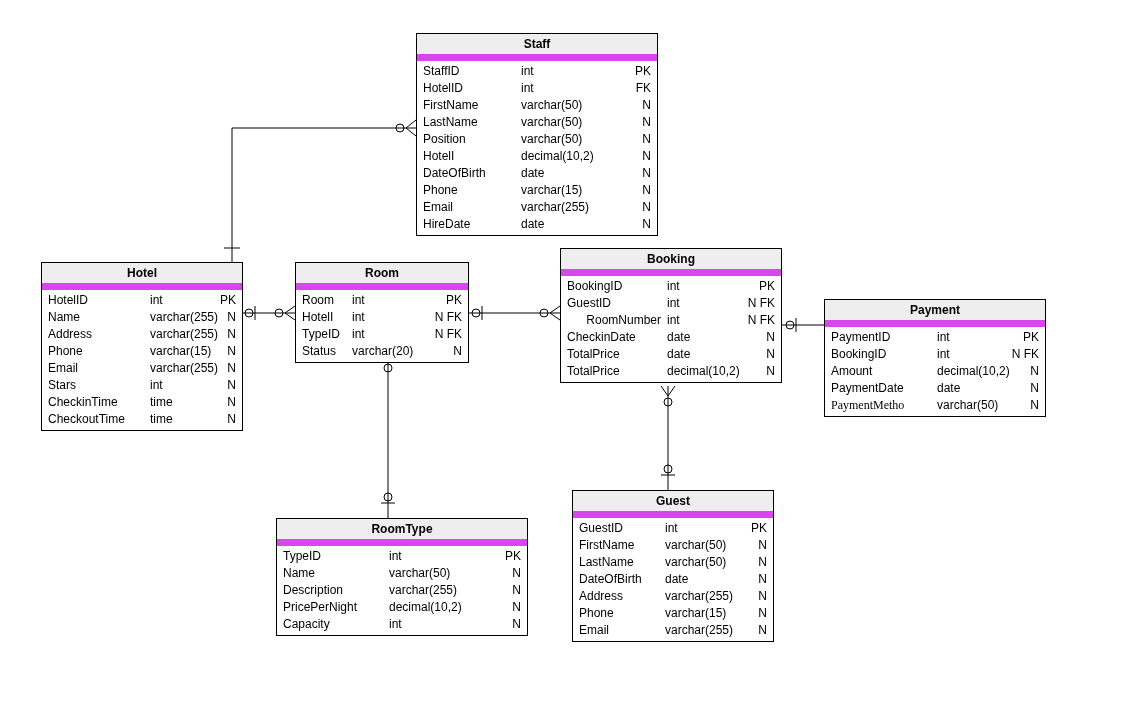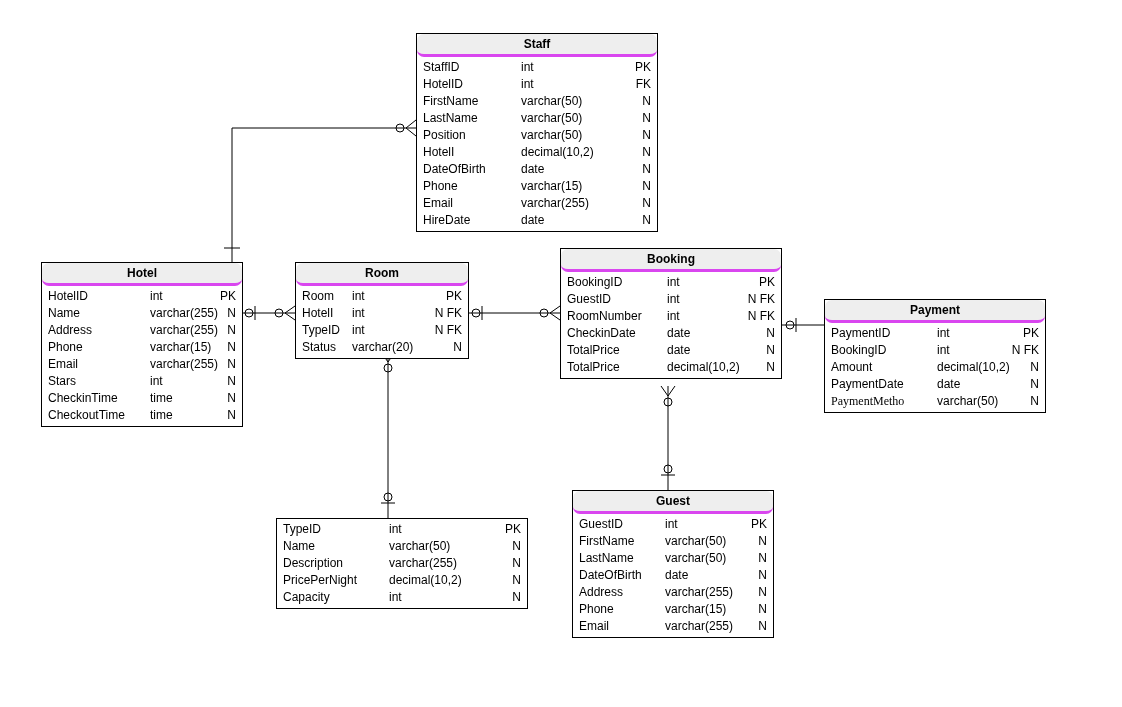--- a/index.html
+++ b/index.html
@@ -1,18 +1,18 @@
 <!DOCTYPE html>
 <html><head>
 <meta charset="utf-8">
 <style>
   html,body{margin:0;padding:0;background:#fff;font-family:Arial,Helvetica,sans-serif;font-size:12px;color:#000;}
   #canvas{position:relative;width:1122px;height:707px;}
   .entity{position:absolute;border:1px solid #000;background:#fff;}
-  .entity .title{background:#eee;border-bottom:3px solid #d946ef;text-align:center;font-weight:bold;padding:3px 4px;border-radius:7px;}
+  .entity .title{background:#eee;border-bottom:7px solid #d946ef;text-align:center;font-weight:bold;padding:3px 4px;}
   .entity .rows{padding:2px 0;}
   .entity .row{display:flex;padding:1px 6px;line-height:15px;}
   .entity .c-name{flex:0 0 auto;}
   .entity .c-type{flex:1 1 auto;padding-left:6px;}
   .entity .c-key{flex:0 0 auto;padding-left:6px;text-align:right;}
   svg.rel{position:absolute;left:0;top:0;width:1122px;height:707px;pointer-events:none;}
   svg.rel line,svg.rel path,svg.rel circle{stroke:#000;stroke-width:1;fill:none;}
 </style>
 </head>
 <body>
@@ -213,21 +213,21 @@
             <span class="c-name" style="width: 94px;">BookingID</span>
             <span class="c-type">int</span>
             <span class="c-key">PK</span>
           </div>
           <div class="row">
             <span class="c-name" style="width: 94px;">GuestID</span>
             <span class="c-type">int</span>
             <span class="c-key">N FK</span>
           </div>
           <div class="row">
-            <span class="c-name" style="width: 94px;">RoomNumber</span>
+            <span class="c-name" style="width: 94px; text-align: right;">RoomNumber</span>
             <span class="c-type">int</span>
             <span class="c-key">N FK</span>
           </div>
           <div class="row">
             <span class="c-name" style="width: 94px;">CheckinDate</span>
             <span class="c-type">date</span>
             <span class="c-key">N</span>
           </div>
           <div class="row">
             <span class="c-name" style="width: 94px;">TotalPrice</span>
@@ -265,20 +265,21 @@
             <span class="c-key">N</span>
           </div>
           <div class="row">
             <span class="c-name" style="width: 100px; font-family: Liberation Serif, serif;">PaymentMetho</span>
             <span class="c-type">varchar(50)</span>
             <span class="c-key">N</span>
           </div>
         </div>
       </div>
       <div class="entity" style="left: 276px; top: 518px; width: 250px;">
+        <div class="title">RoomType</div>
         <div class="rows">
           <div class="row">
             <span class="c-name" style="width: 100px;">TypeID</span>
             <span class="c-type">int</span>
             <span class="c-key">PK</span>
           </div>
           <div class="row">
             <span class="c-name" style="width: 100px;">Name</span>
             <span class="c-type">varchar(50)</span>
             <span class="c-key">N</span>

